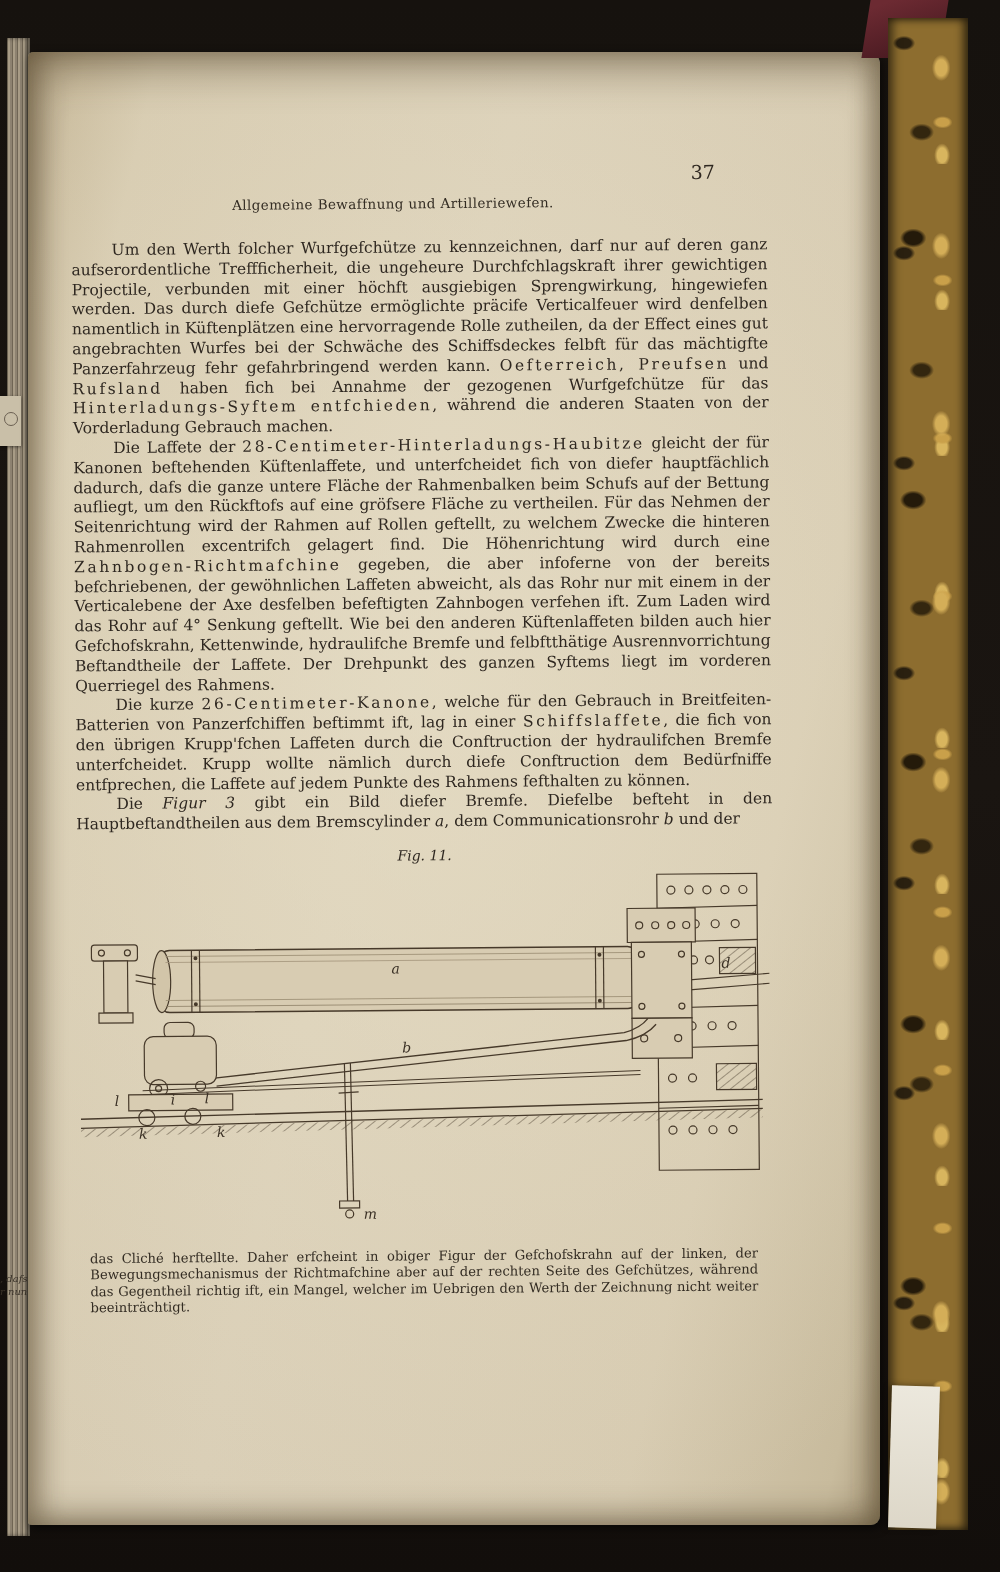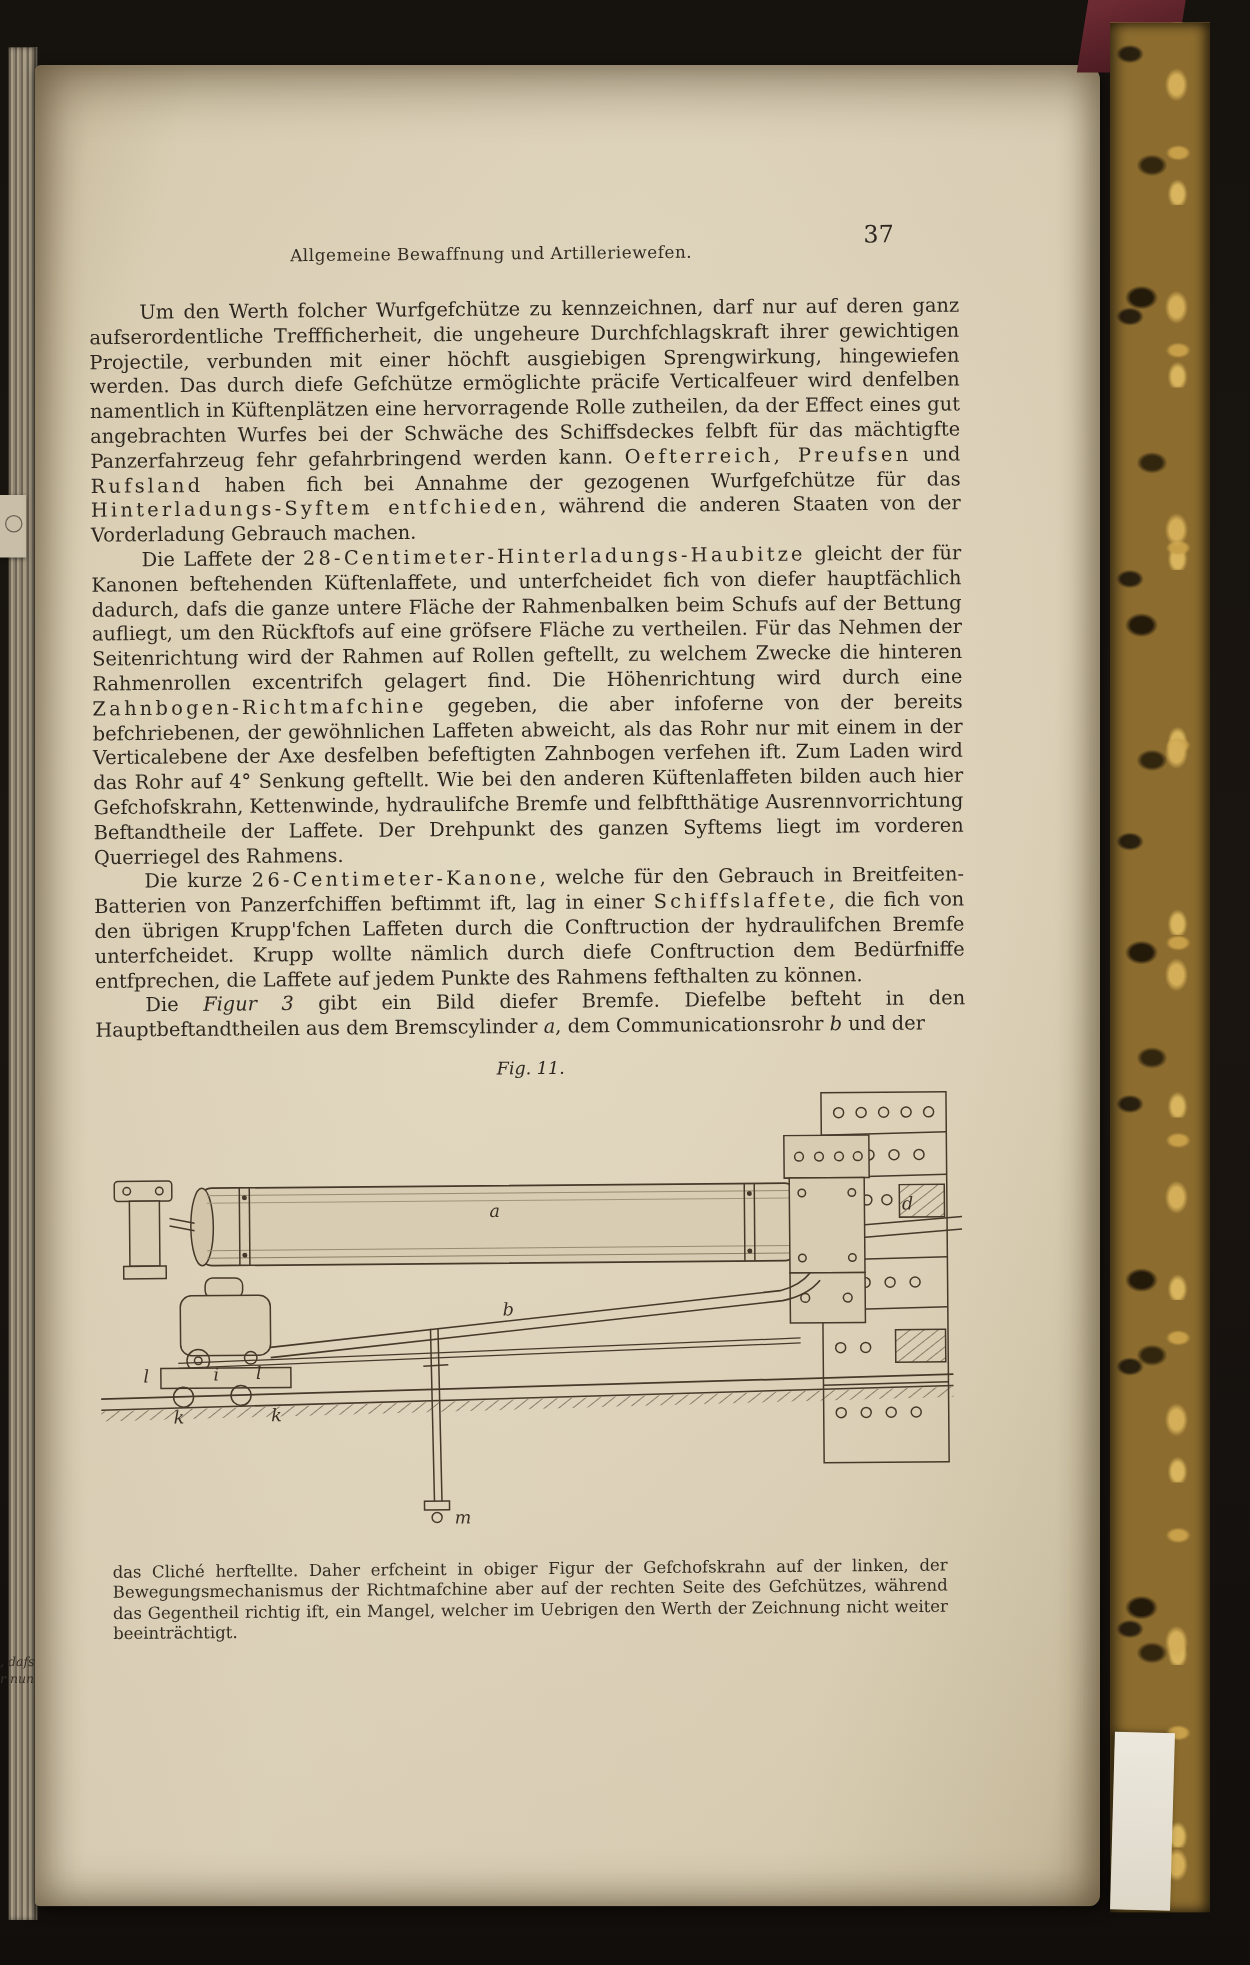--- a/index.html
+++ b/index.html
@@ -16,21 +16,21 @@
   }
   .margin-tab{
     position:absolute; left:0; top:396px; width:21px; height:50px;
     background:#c9bfa8; box-shadow:0 1px 3px rgba(0,0,0,.5);
   }
   .margin-tab .ring{
     position:absolute; right:3px; top:16px; width:12px; height:12px;
     border:1.5px solid #6b6052; border-radius:50%;
   }
   .margin-text{
-    position:absolute; left:0; top:1324px; width:30px;
+    position:absolute; left:0; top:1272px; width:30px;
     font-size:10px; font-style:italic; color:#3a332a; line-height:13px;
     overflow:hidden; white-space:nowrap;
   }
   
   .page{
     position:absolute; left:28px; top:52px; width:852px; height:1473px;
     background:
       radial-gradient(ellipse 120% 90% at 48% 42%, rgba(236,228,204,.55), rgba(0,0,0,0) 70%),
       linear-gradient(103deg,#b3a487 0%,#cabc9e 5%,#d5c9ae 11%,#d9ceb6 42%,#d6cab0 78%,#c8bb9d 95%,#b2a385 100%);
     border-radius:5px 12px 9px 4px;
@@ -40,21 +40,21 @@
   }
   .content{
     position:absolute; left:30px; top:55px; width:850px; height:1468px;
     transform:rotate(-0.5deg); color:#2e2720;
   }
   .running-title{
     position:absolute; left:48px; top:140px; width:640px; text-align:center;
     font-size:13.5px; letter-spacing:.4px; color:#332c23;
   }
   .page-number{
-    position:absolute; left:666px; top:124px; font-size:19px; color:#2e2720;
+    position:absolute; left:666px; top:108px; font-size:19px; color:#2e2720;
   }
   .text-col{
     position:absolute; left:46px; top:183px; width:696px;
     font-size:15.5px; line-height:19.8px; text-align:justify;
   }
   .para{margin:0; text-indent:2.6em;}
   .sp{letter-spacing:2.6px;}
   .it{font-style:italic;}
   .fig-caption{
     margin:14px 0 4px 0; text-align:center; font-style:italic; font-size:14px;

